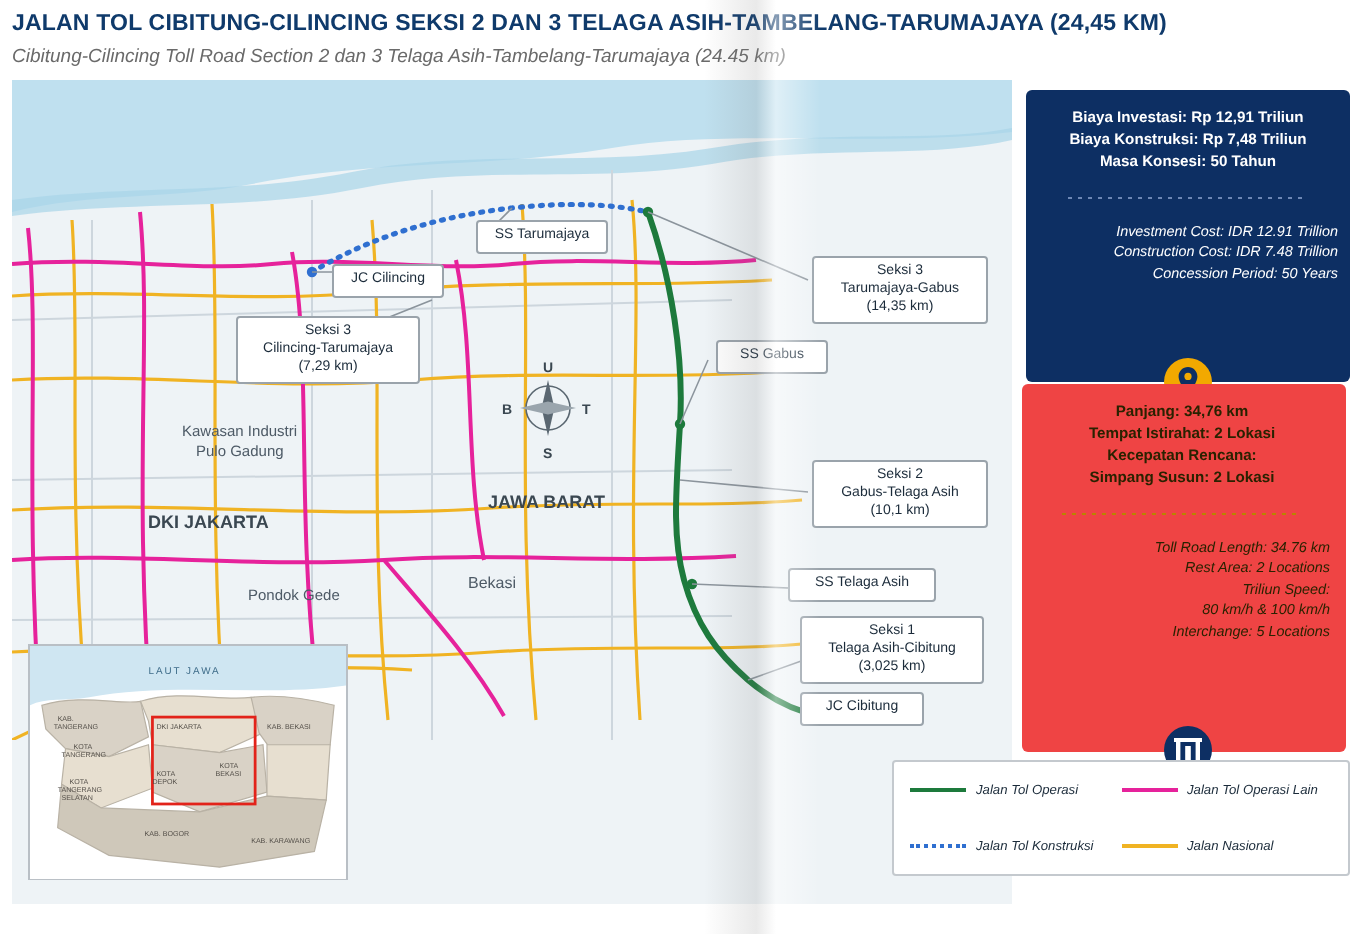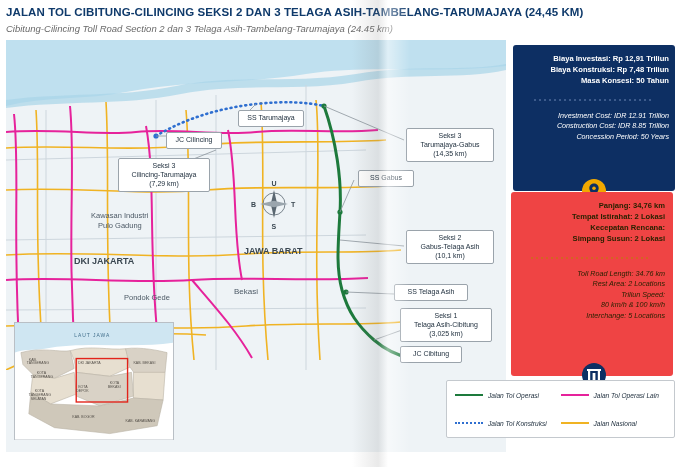--- a/index.html
+++ b/index.html
@@ -57,21 +57,21 @@
   .panel-blue {
     position:absolute; left:513px; top:45px; width:162px; height:146px;
     background:#0d2f63; color:#ffffff; border-radius:3px;
     padding:8px 6px 6px 6px;
   }
   .panel-orange {
     position:absolute; left:511px; top:192px; width:162px; height:184px;
     background:#ef4444; color:#2a2200; border-radius:3px;
     padding:8px 8px 6px 6px;
   }
-  .pl-id { text-align:right; font-size:7.6px; font-weight:bold; line-height:1.45; }
+  .pl-id { text-align:center; font-size:7.6px; font-weight:bold; line-height:1.45; }
   .pl-en { text-align:right; font-size:7.2px; font-style:italic; line-height:1.45; }
   .divider-dot { text-align:center; margin:4px 0 3px; }
 
   .pin {
     position:absolute; left:50%; transform:translateX(-50%);
     width:26px; height:26px;
   }
 
   
   .legend {
@@ -246,21 +246,21 @@
   <div class="panel-blue">
     <div class="pl-id">Biaya Investasi: Rp 12,91 Triliun</div>
     <div class="pl-id">Biaya Konstruksi: Rp 7,48 Triliun</div>
     <div class="pl-id">Masa Konsesi: 50 Tahun</div>
     <div class="divider-dot">
       <svg width="120" height="8" viewBox="0 0 120 8">
         <line x1="0" y1="4" x2="120" y2="4" stroke="#6d87b5" stroke-width="1" stroke-dasharray="2 3"></line>
       </svg>
     </div>
     <div class="pl-en">Investment Cost: IDR 12.91 Trillion</div>
-    <div class="pl-en">Construction Cost: IDR 8.85 Trillion</div>
+    <div class="pl-en">Construction Cost: IDR 7.48 Trillion</div>
     <div class="pl-en">Concession Period: 50 Years</div>
   </div>
 
   <svg class="pin" style="left:594px; top:178px; transform:translateX(-50%);" viewBox="0 0 26 26">
     <circle cx="13" cy="13" r="12" fill="#f2a900"></circle>
     <path d="M13 5.5c-2.6 0-4.7 2.1-4.7 4.7 0 3.4 4.7 9 4.7 9s4.7-5.6 4.7-9c0-2.6-2.1-4.7-4.7-4.7z" fill="#0d2f63"></path>
     <circle cx="13" cy="10.2" r="1.8" fill="#f2a900"></circle>
   </svg>
 
   <div class="panel-orange">

